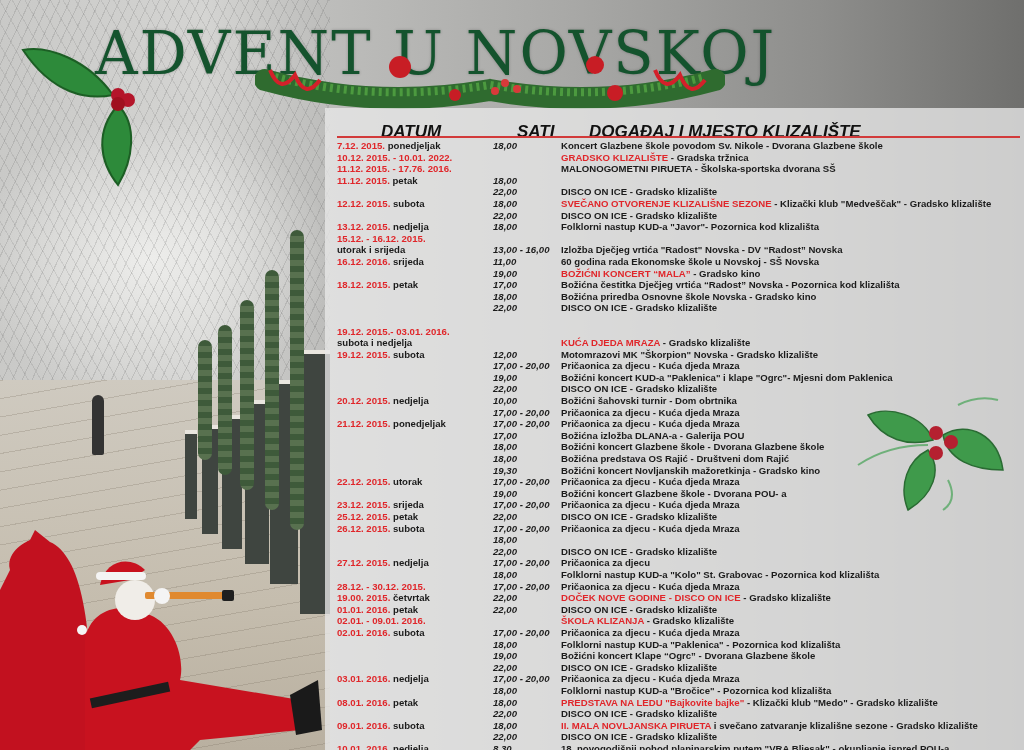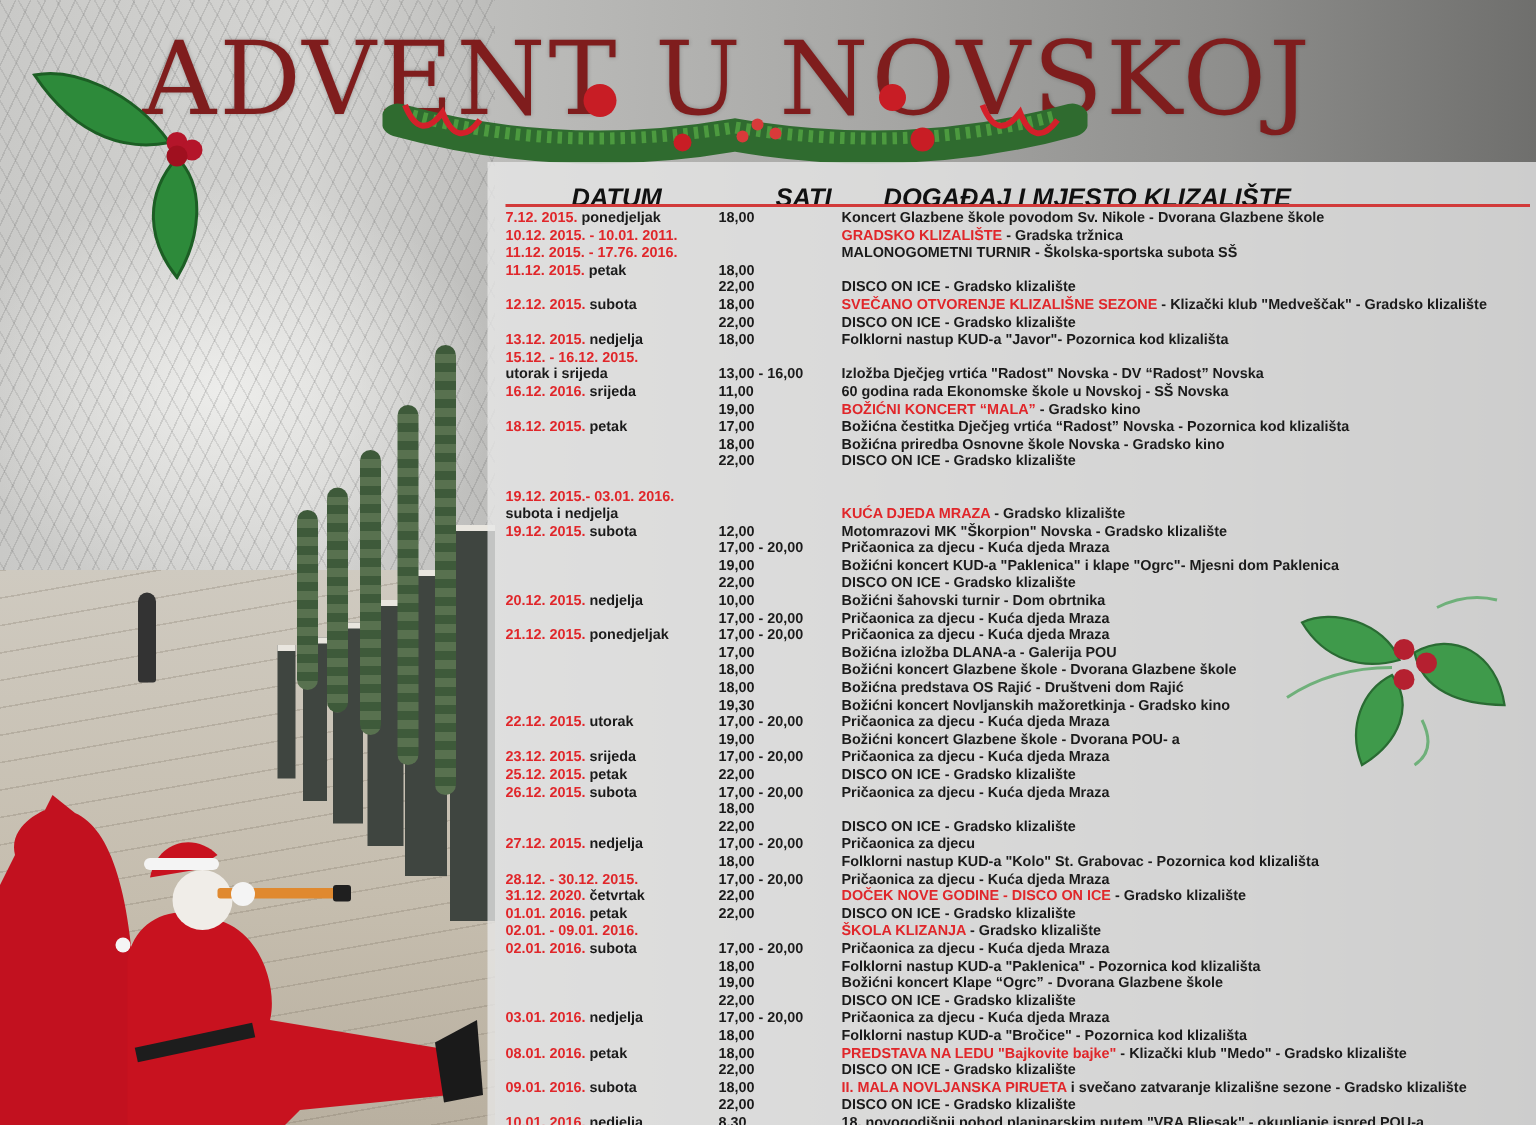--- a/index.html
+++ b/index.html
@@ -18,34 +18,34 @@
       repeating-linear-gradient(170deg, rgba(120,110,95,0.25) 0 1px, transparent 1px 18px),
       linear-gradient(180deg, #cfcac0 0%, #c5bdae 60%, #b9b0a0 100%); }
   .posts { position: absolute; left: 150px; top: 230px; width: 180px; height: 420px; }
   .post { position: absolute; background: #3f4540; border-top: 4px solid #e9e6df; }
   .garland { position: absolute; width: 14px; border-radius: 7px;
     background: repeating-linear-gradient(180deg, #3e5a3a 0 6px, #58714f 6px 12px); }
   .person { position: absolute; left: 92px; top: 395px; width: 12px; height: 60px;
     background: #333; border-radius: 6px 6px 2px 2px; }
 
   .title { position: absolute; left: 95px; top: 4px; width: 900px; height: 100px;
-    font-family: "DejaVu Serif", serif; font-size: 68px; color: #7f1d1d; letter-spacing: 2px;
+    font-family: "DejaVu Serif", serif; font-size: 59px; color: #14532d; letter-spacing: 2px;
     line-height: 100px; text-shadow: 0 0 3px rgba(0,0,0,0.25); white-space: nowrap; }
   .garland-top { position: absolute; left: 255px; top: 55px; width: 470px; height: 55px; }
 
   .panel { position: absolute; left: 325px; top: 108px; width: 699px; height: 642px;
     background: rgba(232,232,232,0.78); }
   .hdr { position: absolute; top: 14px; height: 22px; font-size: 17px; font-weight: bold;
     font-style: italic; color: #111; margin-left: 44px; }
   .rule { position: absolute; left: 12px; right: 4px; top: 28px; height: 2px; background: #d23a3a; }
   .rows { position: absolute; left: 12px; top: 32px; width: 680px; }
   .row { height: 11.6px; line-height: 11.6px; font-size: 9.6px; font-weight: bold;
     color: #1b1b1b; white-space: nowrap; position: relative; }
   .row .d { position: absolute; left: 0; width: 150px; }
-  .row .t { position: absolute; left: 142px; width: 75px; }
+  .row .t { position: absolute; left: 156px; width: 75px; font-style: italic; }
   .row .e { position: absolute; left: 224px; text-align: center; }
   .red { color: #e0262a; }
 
   .holly-left { position: absolute; left: 18px; top: 40px; width: 125px; height: 150px; }
   .holly-right { position: absolute; left: 848px; top: 385px; width: 165px; height: 130px; }
   .santa { position: absolute; left: 0; top: 530px; width: 325px; height: 220px; }
 </style>
 </head>
 <body>
 
@@ -97,28 +97,28 @@
   <div class="hdr" style="left:148px;">SATI</div>
   <div class="hdr" style="left:220px;">DOGAĐAJ I MJESTO KLIZALIŠTE</div>
   <div class="rule"></div>
   <div class="rows" id="rows">
       <div class="row">
         <span class="d"><span class="red">7.12. 2015.</span><span> ponedjeljak</span></span>
         <span class="t">18,00</span>
         <span class="e"><span class="red"></span><span>Koncert Glazbene škole povodom Sv. Nikole  - Dvorana Glazbene škole</span></span>
       </div>
       <div class="row">
-        <span class="d"><span class="red">10.12. 2015. - 10.01. 2011.</span><span></span></span>
+        <span class="d"><span class="red">10.12. 2015. - 10.01. 2022.</span><span></span></span>
         <span class="t"></span>
         <span class="e"><span class="red">GRADSKO KLIZALIŠTE</span><span>  -  Gradska tržnica</span></span>
       </div>
       <div class="row">
         <span class="d"><span class="red">11.12. 2015. - 17.76. 2016.</span><span></span></span>
         <span class="t"></span>
-        <span class="e"><span class="red"></span><span>MALONOGOMETNI TURNIR - Školska-sportska subota SŠ</span></span>
+        <span class="e"><span class="red"></span><span>MALONOGOMETNI PIRUETA - Školska-sportska dvorana SŠ</span></span>
       </div>
       <div class="row">
         <span class="d"><span class="red">11.12. 2015.</span><span> petak</span></span>
         <span class="t">18,00</span>
       </div>
       <div class="row">
         <span class="d"><span class="red"></span><span></span></span>
         <span class="t">22,00</span>
         <span class="e"><span class="red"></span><span>DISCO ON ICE - Gradsko klizalište</span></span>
       </div>
@@ -285,21 +285,21 @@
         <span class="d"><span class="red"></span><span></span></span>
         <span class="t">18,00</span>
         <span class="e"><span class="red"></span><span>Folklorni nastup KUD-a "Kolo" St. Grabovac - Pozornica kod  klizališta</span></span>
       </div>
       <div class="row">
         <span class="d"><span class="red">28.12. - 30.12. 2015.</span><span></span></span>
         <span class="t">17,00 - 20,00</span>
         <span class="e"><span class="red"></span><span>Pričaonica za djecu - Kuća djeda Mraza</span></span>
       </div>
       <div class="row">
-        <span class="d"><span class="red">31.12. 2020.</span><span> četvrtak</span></span>
+        <span class="d"><span class="red">19.00. 2015.</span><span> četvrtak</span></span>
         <span class="t">22,00</span>
         <span class="e"><span class="red">DOČEK NOVE GODINE - DISCO ON ICE</span><span> - Gradsko klizalište</span></span>
       </div>
       <div class="row">
         <span class="d"><span class="red">01.01. 2016.</span><span> petak</span></span>
         <span class="t">22,00</span>
         <span class="e"><span class="red"></span><span>DISCO ON ICE - Gradsko klizalište</span></span>
       </div>
       <div class="row">
         <span class="d"><span class="red">02.01. - 09.01. 2016.</span><span></span></span>

